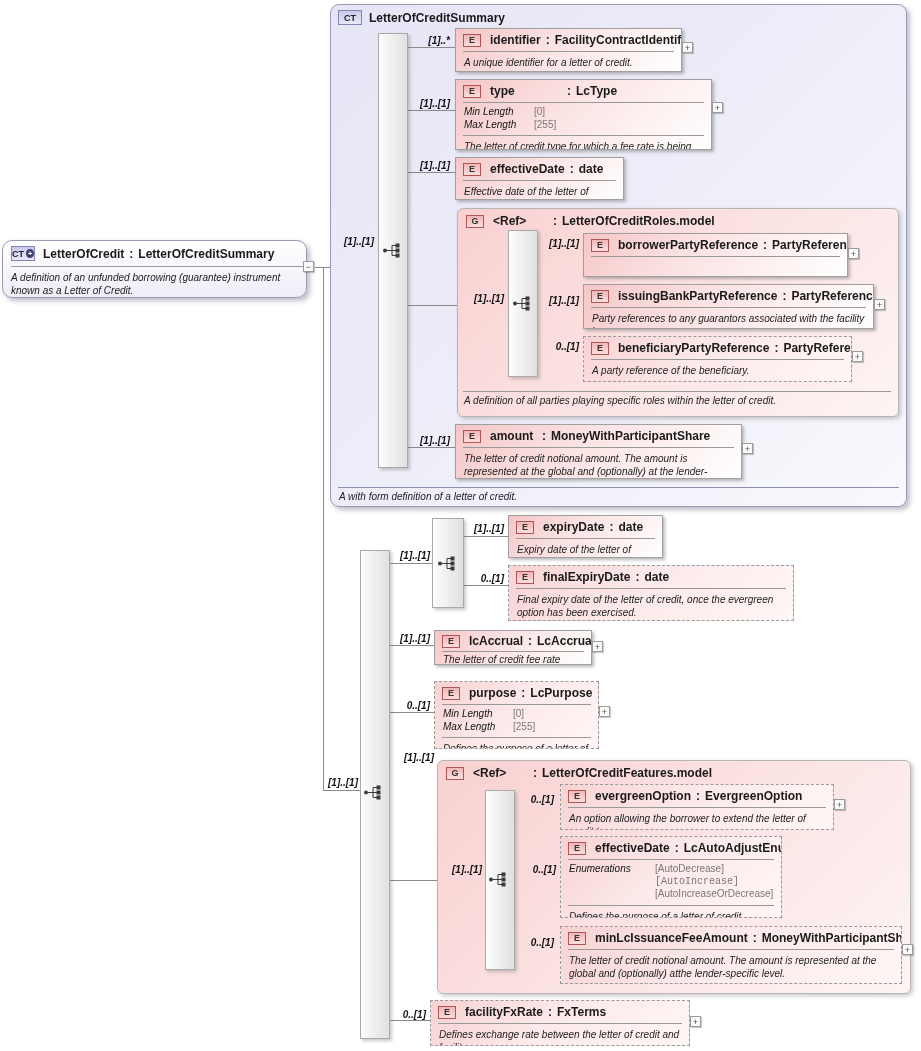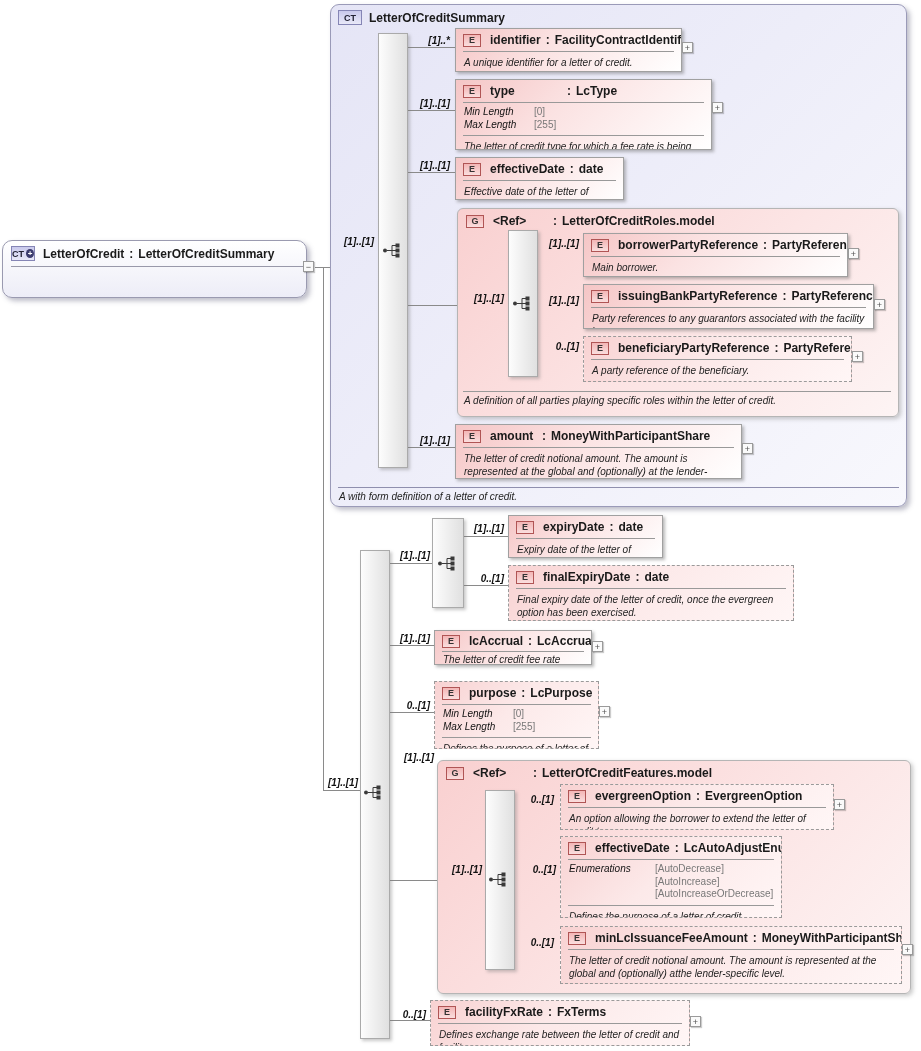--- a/index.html
+++ b/index.html
@@ -106,20 +106,21 @@
     <div class="roottitle">
       <span class="ctbadge">
           <span>CT</span>
           <span class="plusdot">+</span>
         </span>
       <span>LetterOfCredit</span>
       <span class="ecolon">:</span>
       <span>LetterOfCreditSummary</span>
     </div>
     <div class="rootsep"></div>
+    <div class="rootdesc">A definition of an unfunded borrowing (guarantee) instrument known as a Letter of Credit.</div>
   </div>
   <div class="plusbox" style="left:303px;top:261px;">−</div>
 
   <div class="ctbox" style="left:330px;top:4px;width:575px;height:501px;">
     <div class="cthead">
       <span class="ctbadge" style="margin-right:7px;">
           <span>CT</span>
         </span>
       <span>LetterOfCreditSummary</span>
     </div>
@@ -208,21 +209,20 @@
 
   <div class="card" style="left:534px;top:238px;width:45px;">[1]..[1]</div>
   <div class="ebox" style="left:583px;top:233px;width:263px;height:42px;">
     <div class="ehead">
         <span class="badge">E</span>
         <span>borrowerPartyReference</span>
         <span class="ecolon">:</span>
         <span>PartyReference</span>
       </div>
     <div class="esep"></div>
-    <div class="edesc">Main borrower.</div>
   </div>
   <div class="plusbox" style="left:848px;top:248px;">+</div>
 
   <div class="card" style="left:534px;top:295px;width:45px;">[1]..[1]</div>
   <div class="ebox" style="left:583px;top:284px;width:289px;height:43px;">
     <div class="ehead">
         <span class="badge">E</span>
         <span>issuingBankPartyReference</span>
         <span class="ecolon">:</span>
         <span>PartyReference</span>
@@ -378,21 +378,21 @@
         <span>effectiveDate</span>
         <span class="ecolon">:</span>
         <span>LcAutoAdjustEnum</span>
       </div>
     <div class="esep"></div>
     <div class="facets">
       <div class="frow">
           <span class="flabel wide">Enumerations</span>
         <span class="fval">
             <span style="display:block;">[AutoDecrease]</span>
-            <span style="display:block;">[AutoIncrease]</span>
+            <span style="display:block;font-family:Liberation Mono, monospace;">[AutoIncrease]</span>
             <span style="display:block;">[AutoIncreaseOrDecrease]</span>
           </span>
       </div>
     </div>
     <div class="esep"></div>
     <div class="edesc">Defines the purpose of a letter of credit.</div>
   </div>
 
   <div class="card" style="left:510px;top:937px;width:44px;">0..[1]</div>
   <div class="ebox dashed" style="left:560px;top:926px;width:340px;height:56px;">

